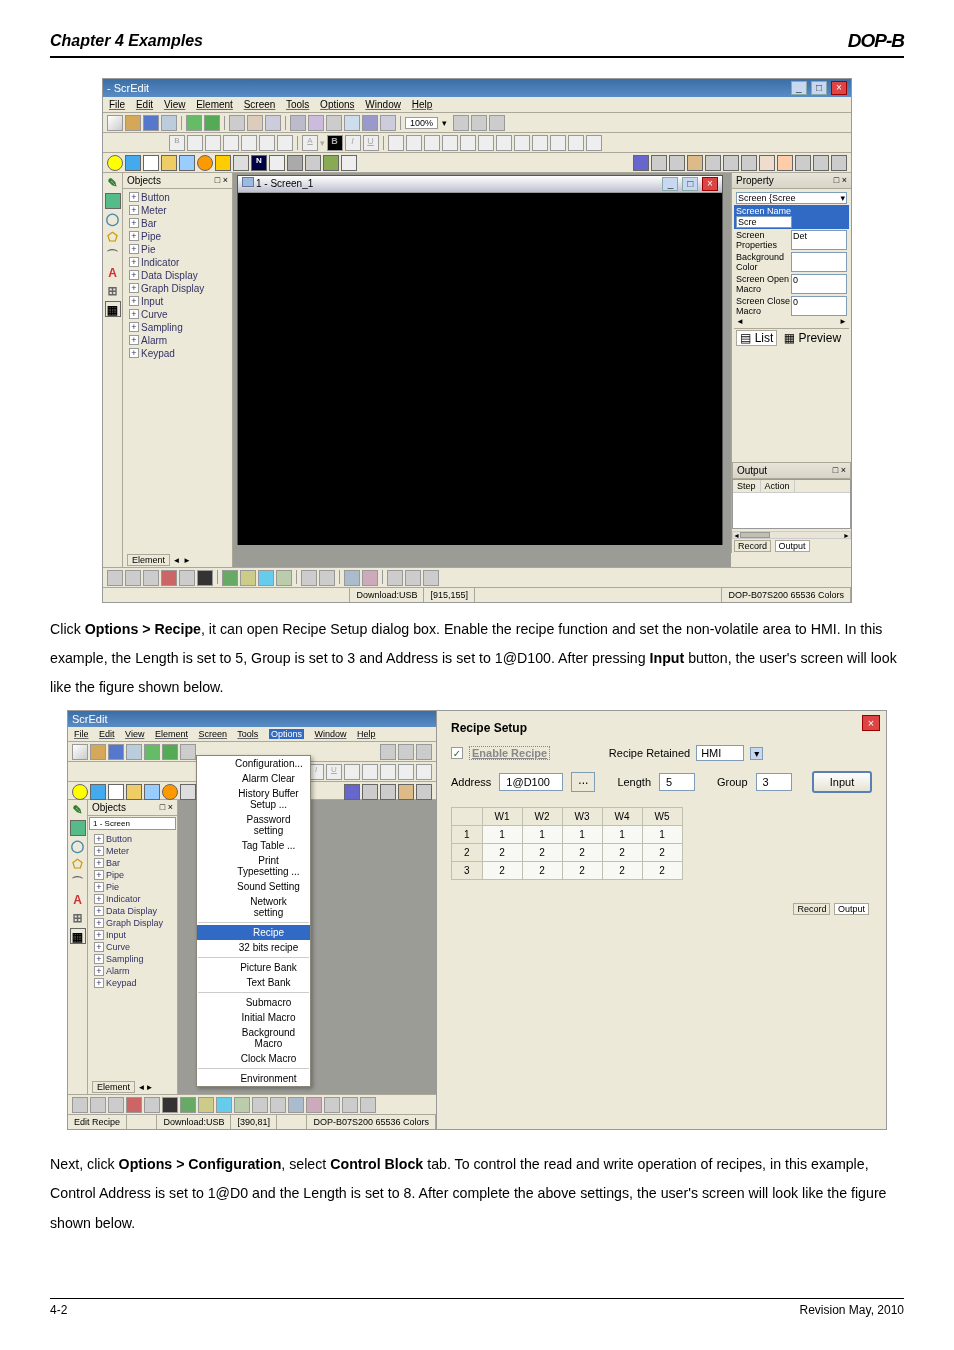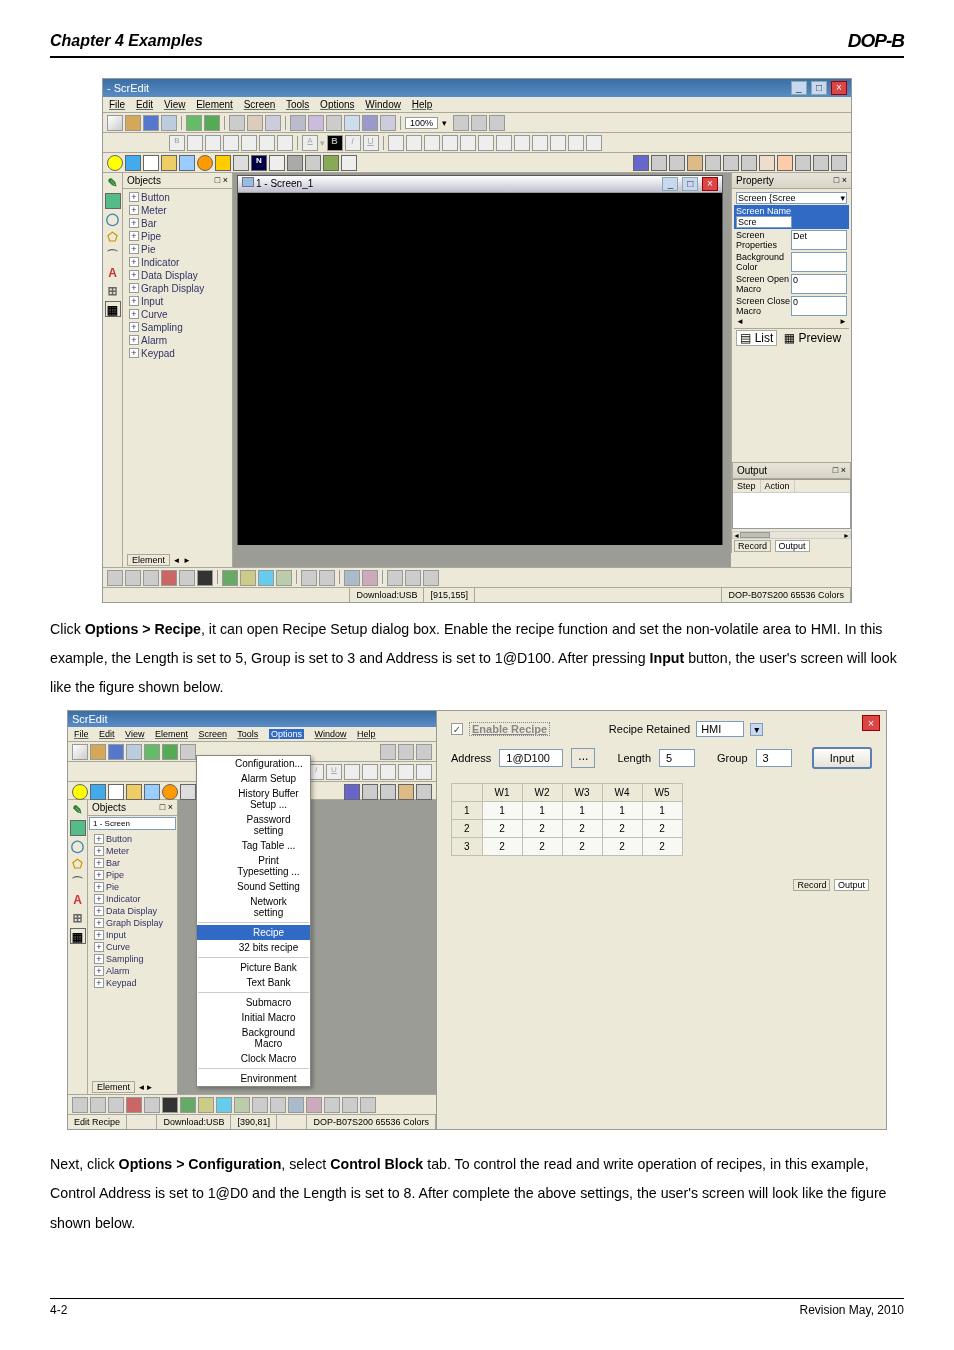--- a/index.html
+++ b/index.html
@@ -378,21 +378,21 @@
         <span>Element</span>
         <span>Screen</span>
         <span>Tools</span>
         <span style="background:#316ac5;color:#fff;text-decoration:none;padding:0 2px">Options</span>
         <span>Window</span>
         <span>Help</span>
       </div>
       <div style="position:relative">
         <div class="options-menu">
           <div class="mi">Configuration...</div>
-          <div class="mi">Alarm Setup</div>
+          <div class="mi">Alarm Clear</div>
           <div class="mi">History Buffer Setup ...</div>
           <div class="mi">Password setting</div>
           <div class="mi">Tag Table ...</div>
           <div class="mi">Print Typesetting ...</div>
           <div class="mi">Sound Setting</div>
           <div class="mi">Network setting</div>
           <div class="msep"></div>
           <div class="mi sel">Recipe</div>
           <div class="mi">32 bits recipe</div>
           <div class="msep"></div>
@@ -516,20 +516,21 @@
         <span>Download:USB</span>
         <span>[390,81]</span>
         <span class="sb-fill"></span>
         <span>DOP-B07S200 65536 Colors</span>
       </div>
     </div>
 
     <div class="right-half">
       <span class="close-x">×</span>
       <div class="recipe-dialog">
+        <div class="dlg-title">Recipe Setup</div>
         <div class="dlg-top-row">
           <span class="chk">✓</span>
           <span><span class="enable-label"><u>Enable Recipe</u></span></span>
           <span style="flex:0.3"></span>
           <span>Recipe Retained</span>
           <span class="sel-box">
             <span>HMI</span>
           </span>
           <span style="background:#c8d8f0;border:1px solid #7f9db9;padding:0 3px;font-size:10px">▾</span>
         </div>

